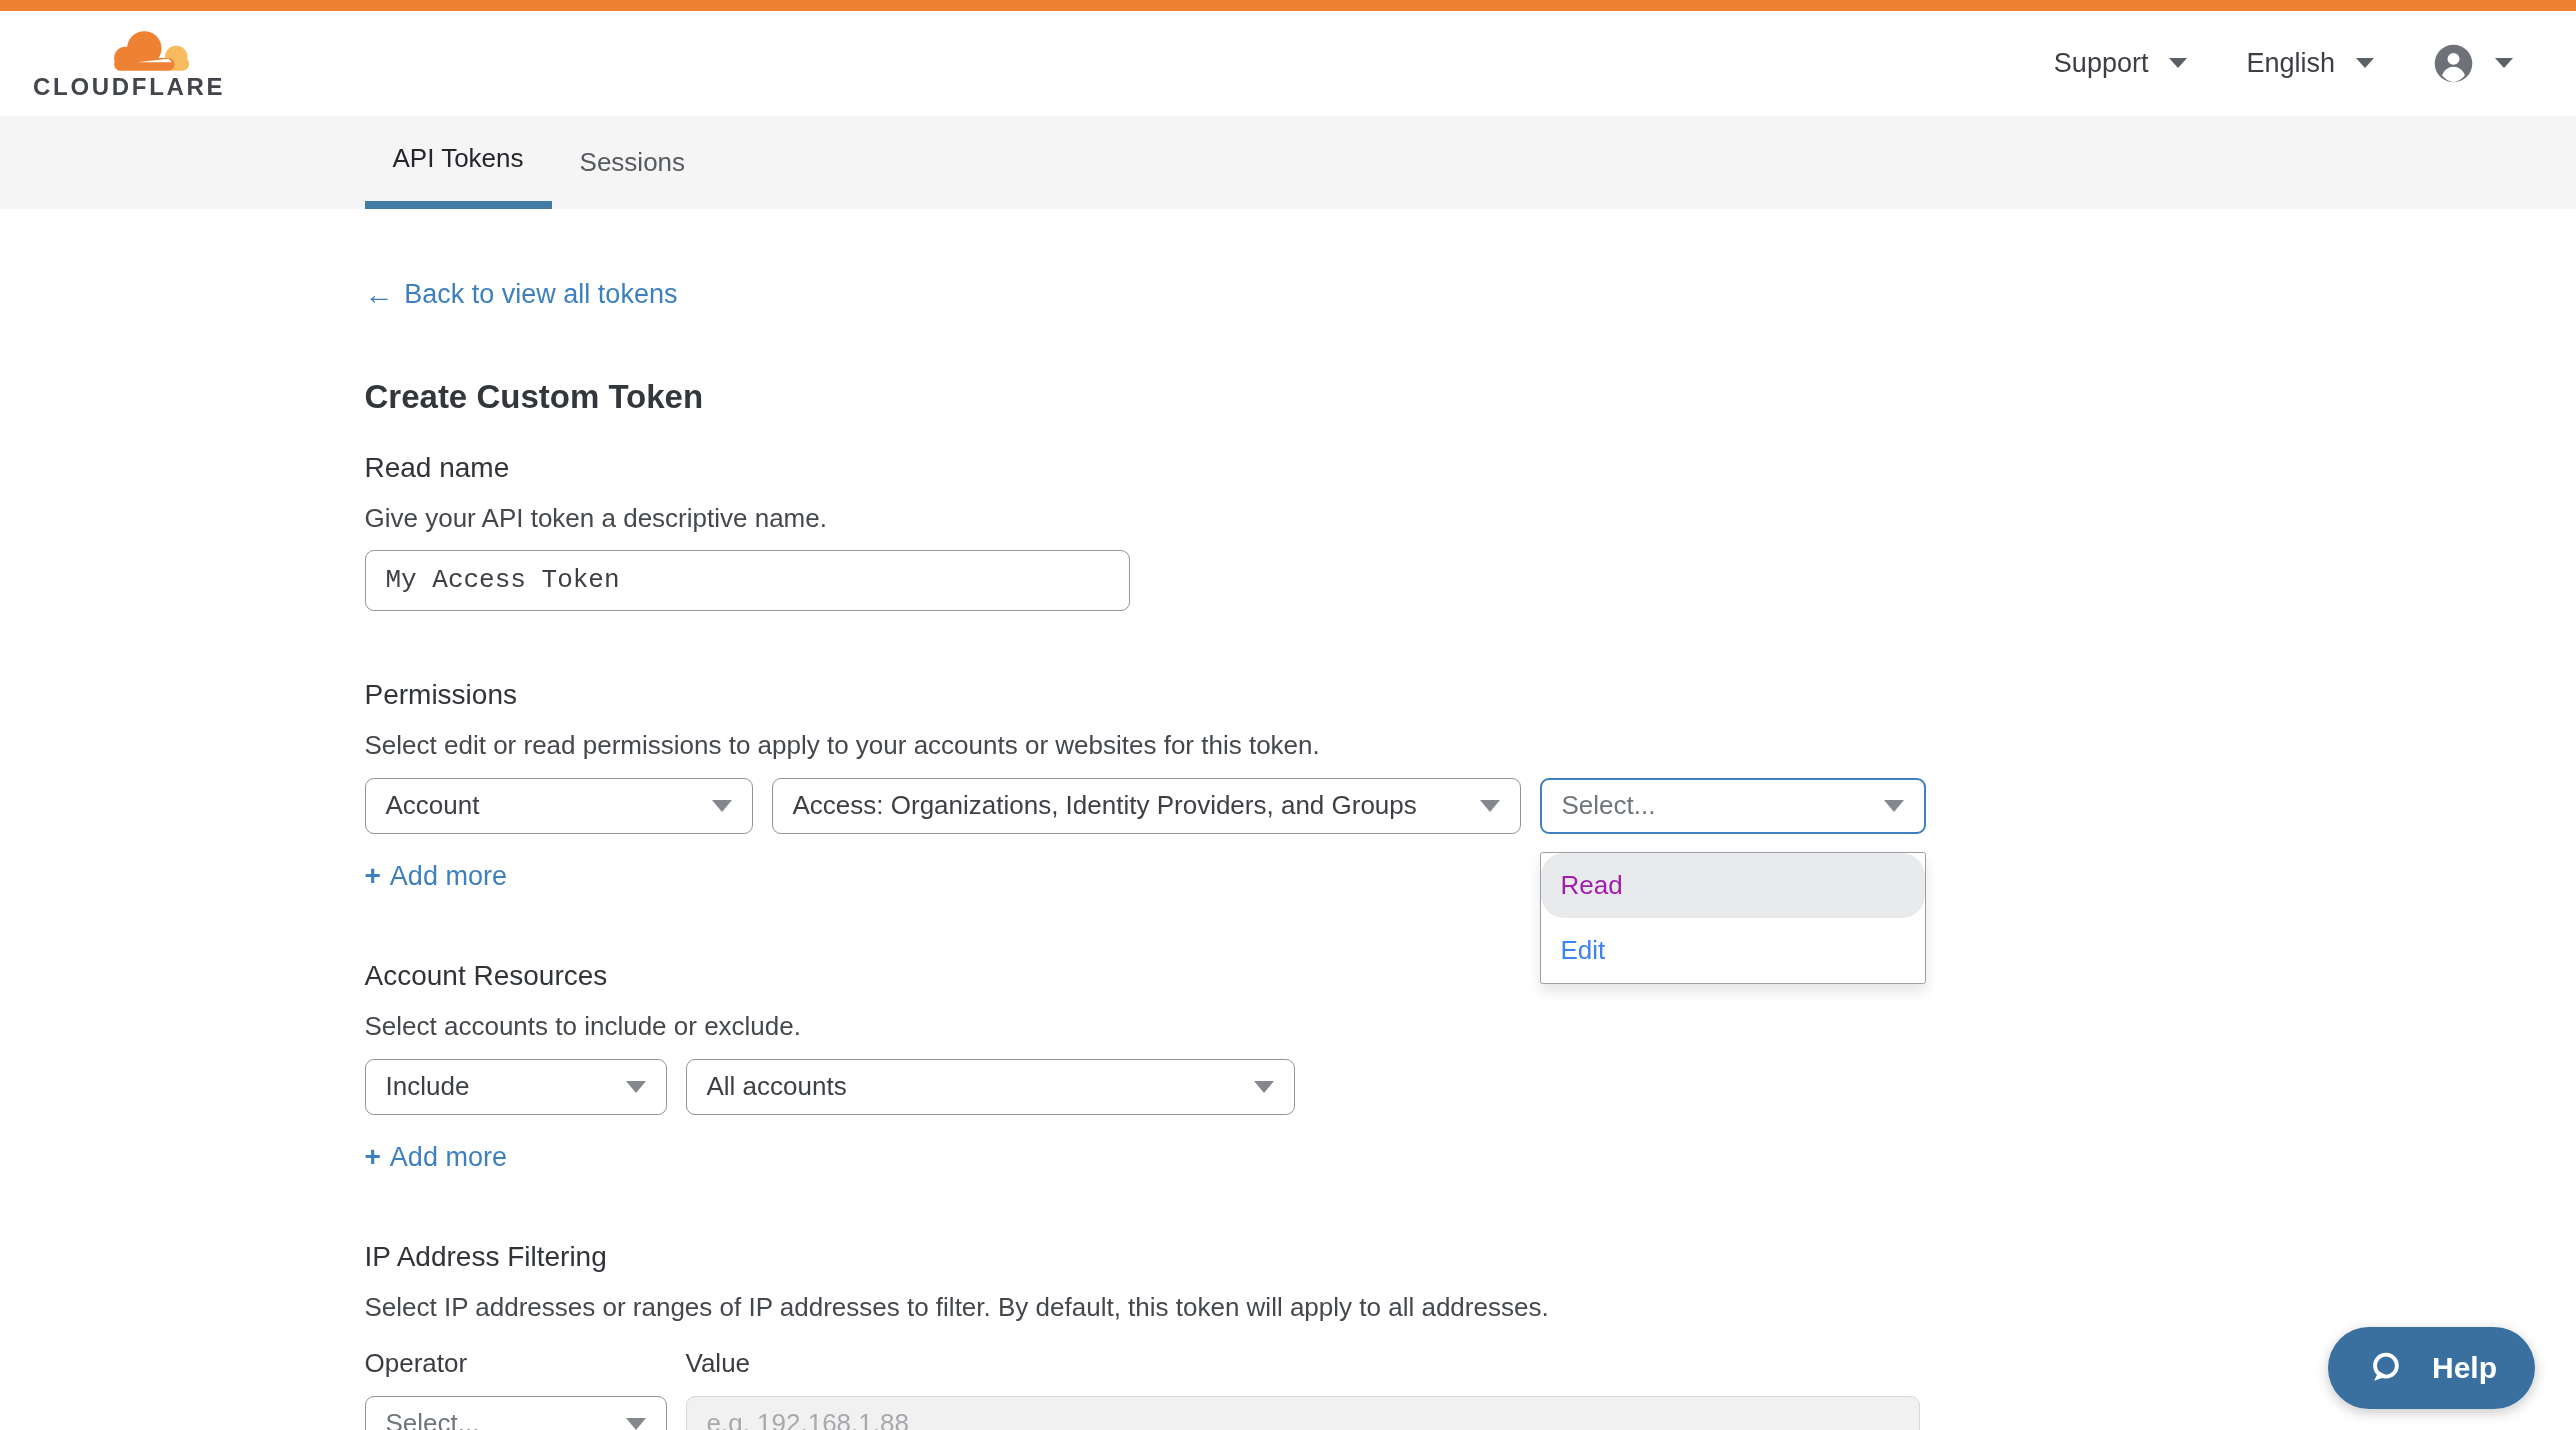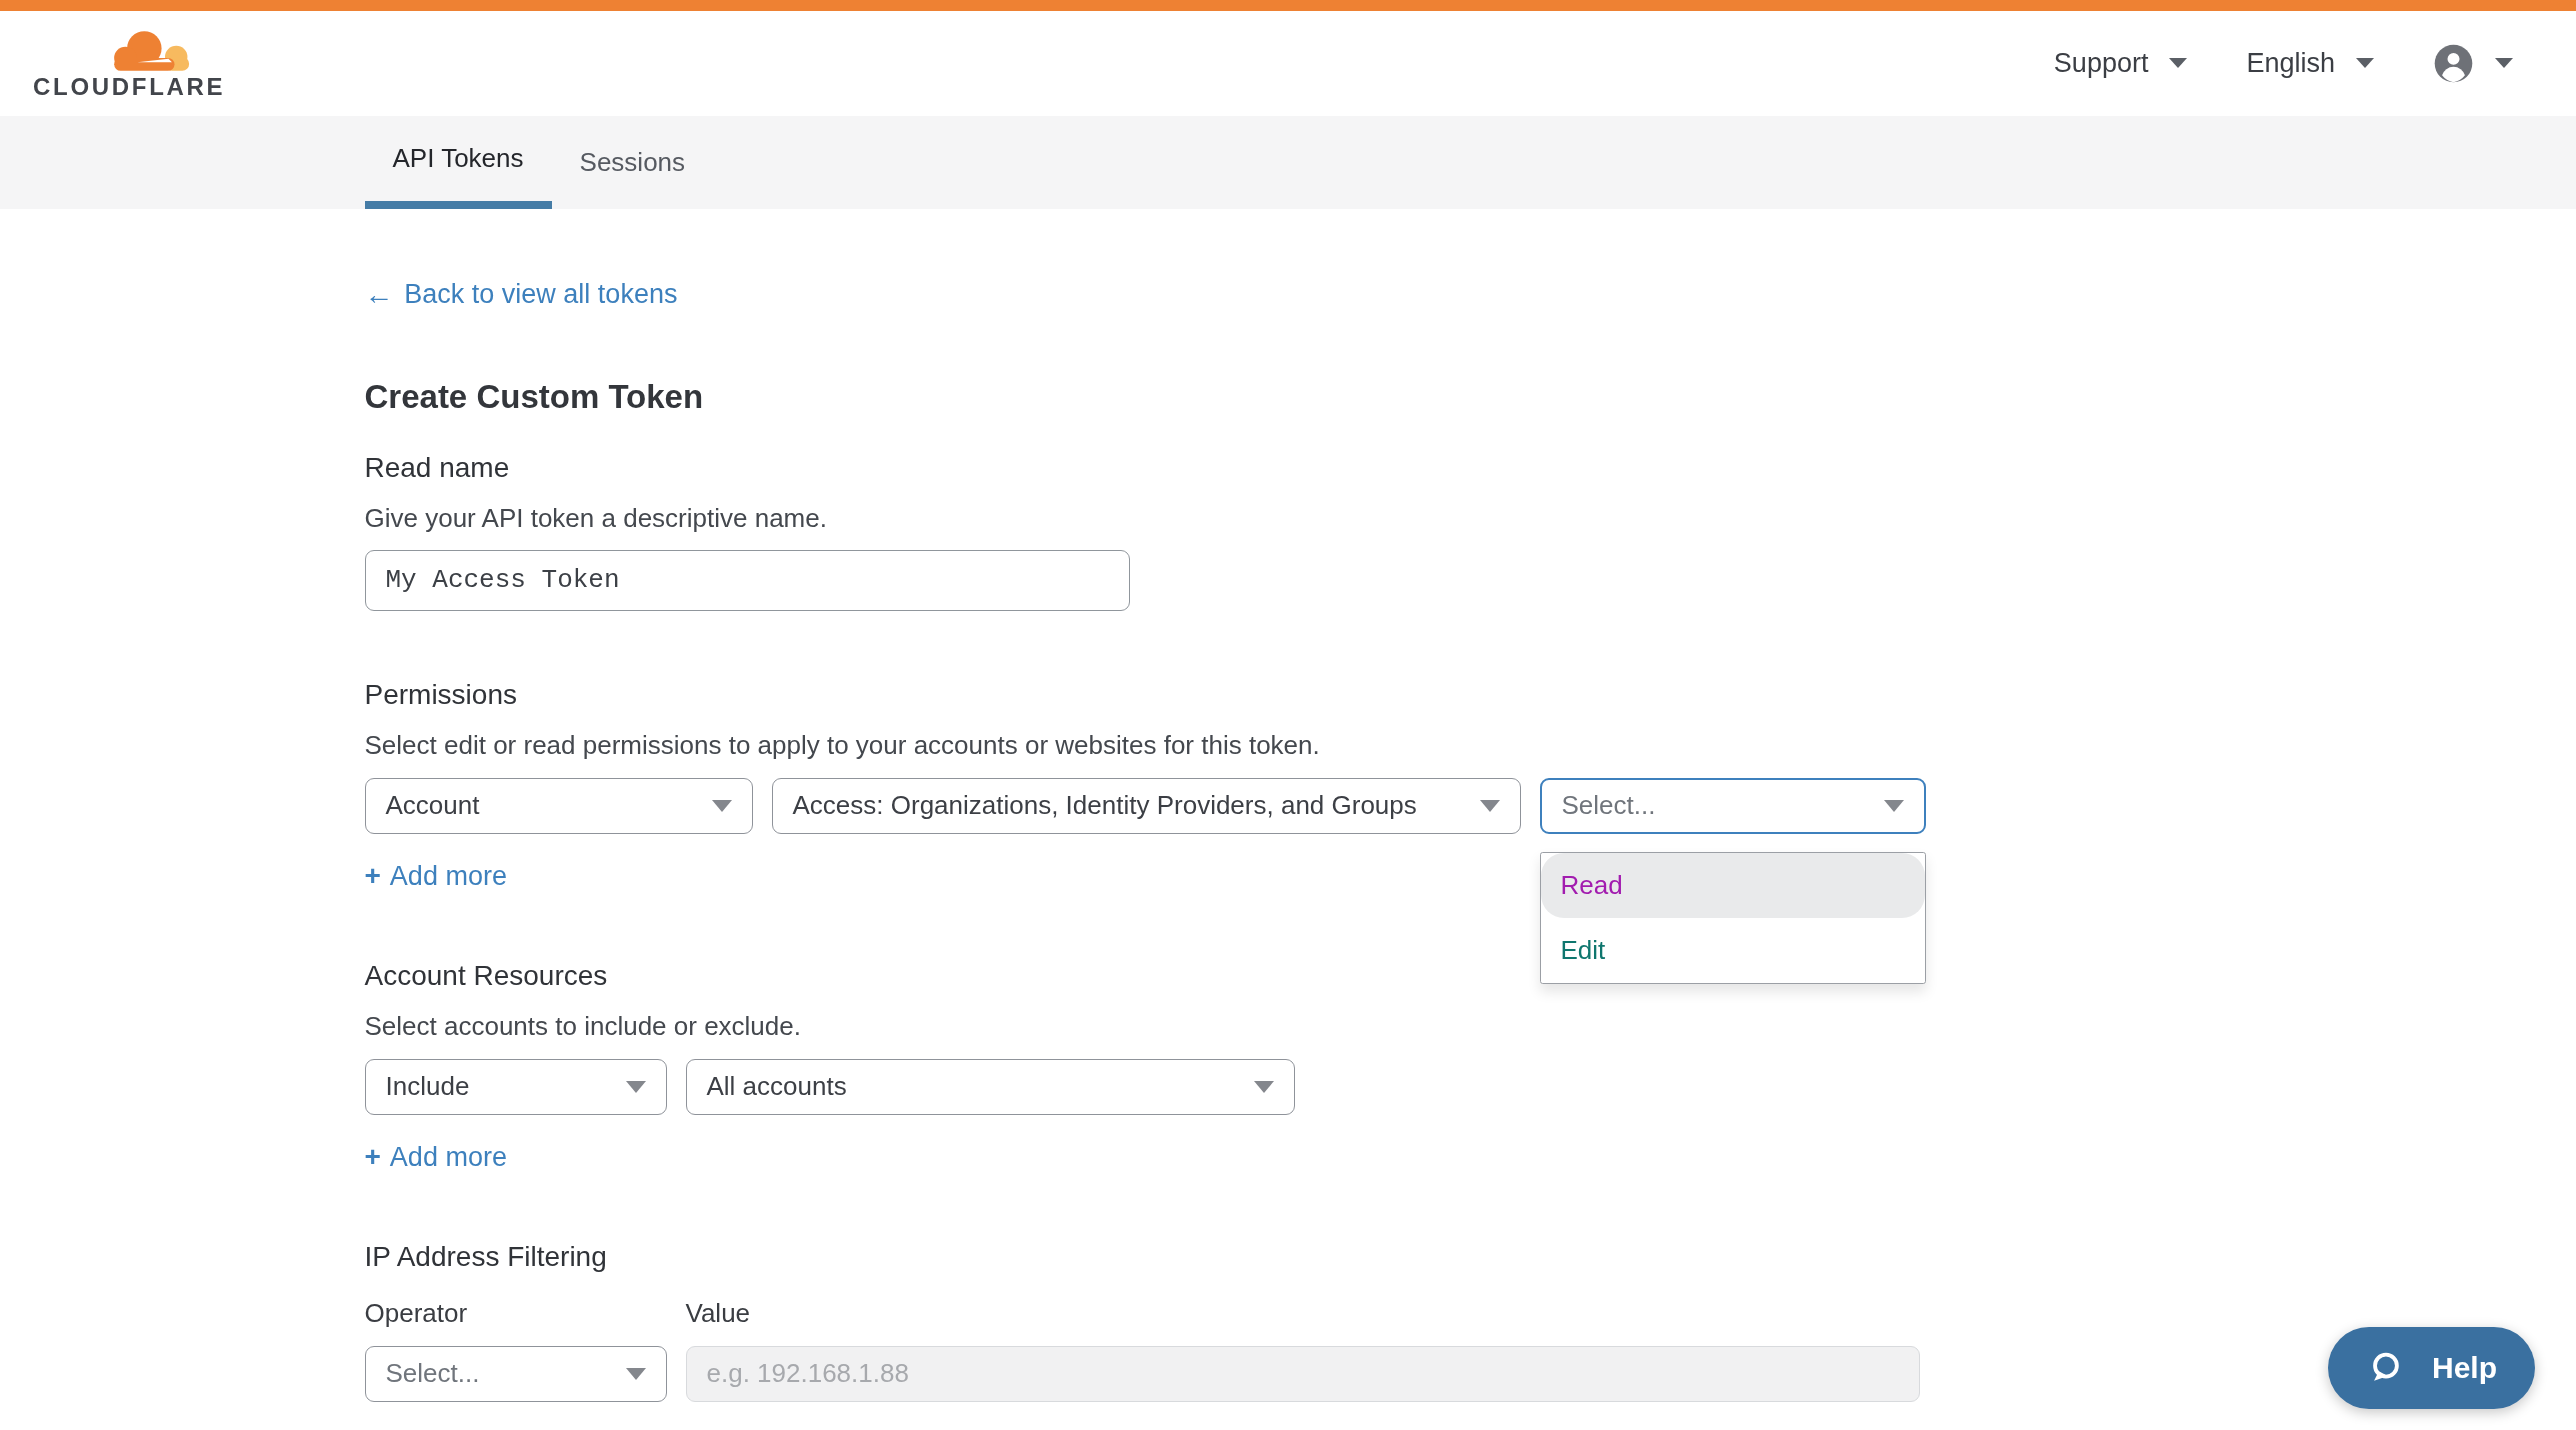--- a/index.html
+++ b/index.html
@@ -115,21 +115,21 @@
     background: #fff;
     border: 1.8px solid #9b9fa5;
     border-radius: 2.7px;
     box-shadow: 0 7.2px 12.6px rgba(0,0,0,0.10);
     z-index: 10;
   }
   .dropdown-item {
     height: 65px;
     display: flex; align-items: center;
     padding: 0 20px;
-    font-size: 26px; color: #0f766e;
+    font-size: 26px; color: #3b82f6;
     cursor: pointer;
   }
   .dropdown-item.highlighted { background: #e9eaeb; color: #a21caf; border-radius: 23px; }
 
   .add-more {
     margin-top: 27px;
     display: inline-flex; align-items: center; gap: 9px;
     font-size: 27px; color: #3d80bd; text-decoration: none; cursor: pointer;
   }
   .plus-icon { font-size: 28px; font-weight: 700; line-height: 1; }
@@ -274,20 +274,21 @@
     </div>
     <a class="add-more">
       <span class="plus-icon">+</span>
       <span>Add more</span>
     </a>
   </section>
 
   
   <section>
     <h2 class="section-heading mt-section">IP Address Filtering</h2>
+    <p class="section-desc">Select IP addresses or ranges of IP addresses to filter. By default, this token will apply to all addresses.</p>
     <div class="field-labels">
       <span class="field-label label-col-1">Operator</span>
       <span class="field-label">Value</span>
     </div>
     <div class="controls-row">
       <div class="select w-mode is-placeholder">
         <span class="value">Select...</span>
         <span class="caret"></span>
       </div>
       <input class="value-input" type="text" disabled="" placeholder="e.g. 192.168.1.88" style="">

